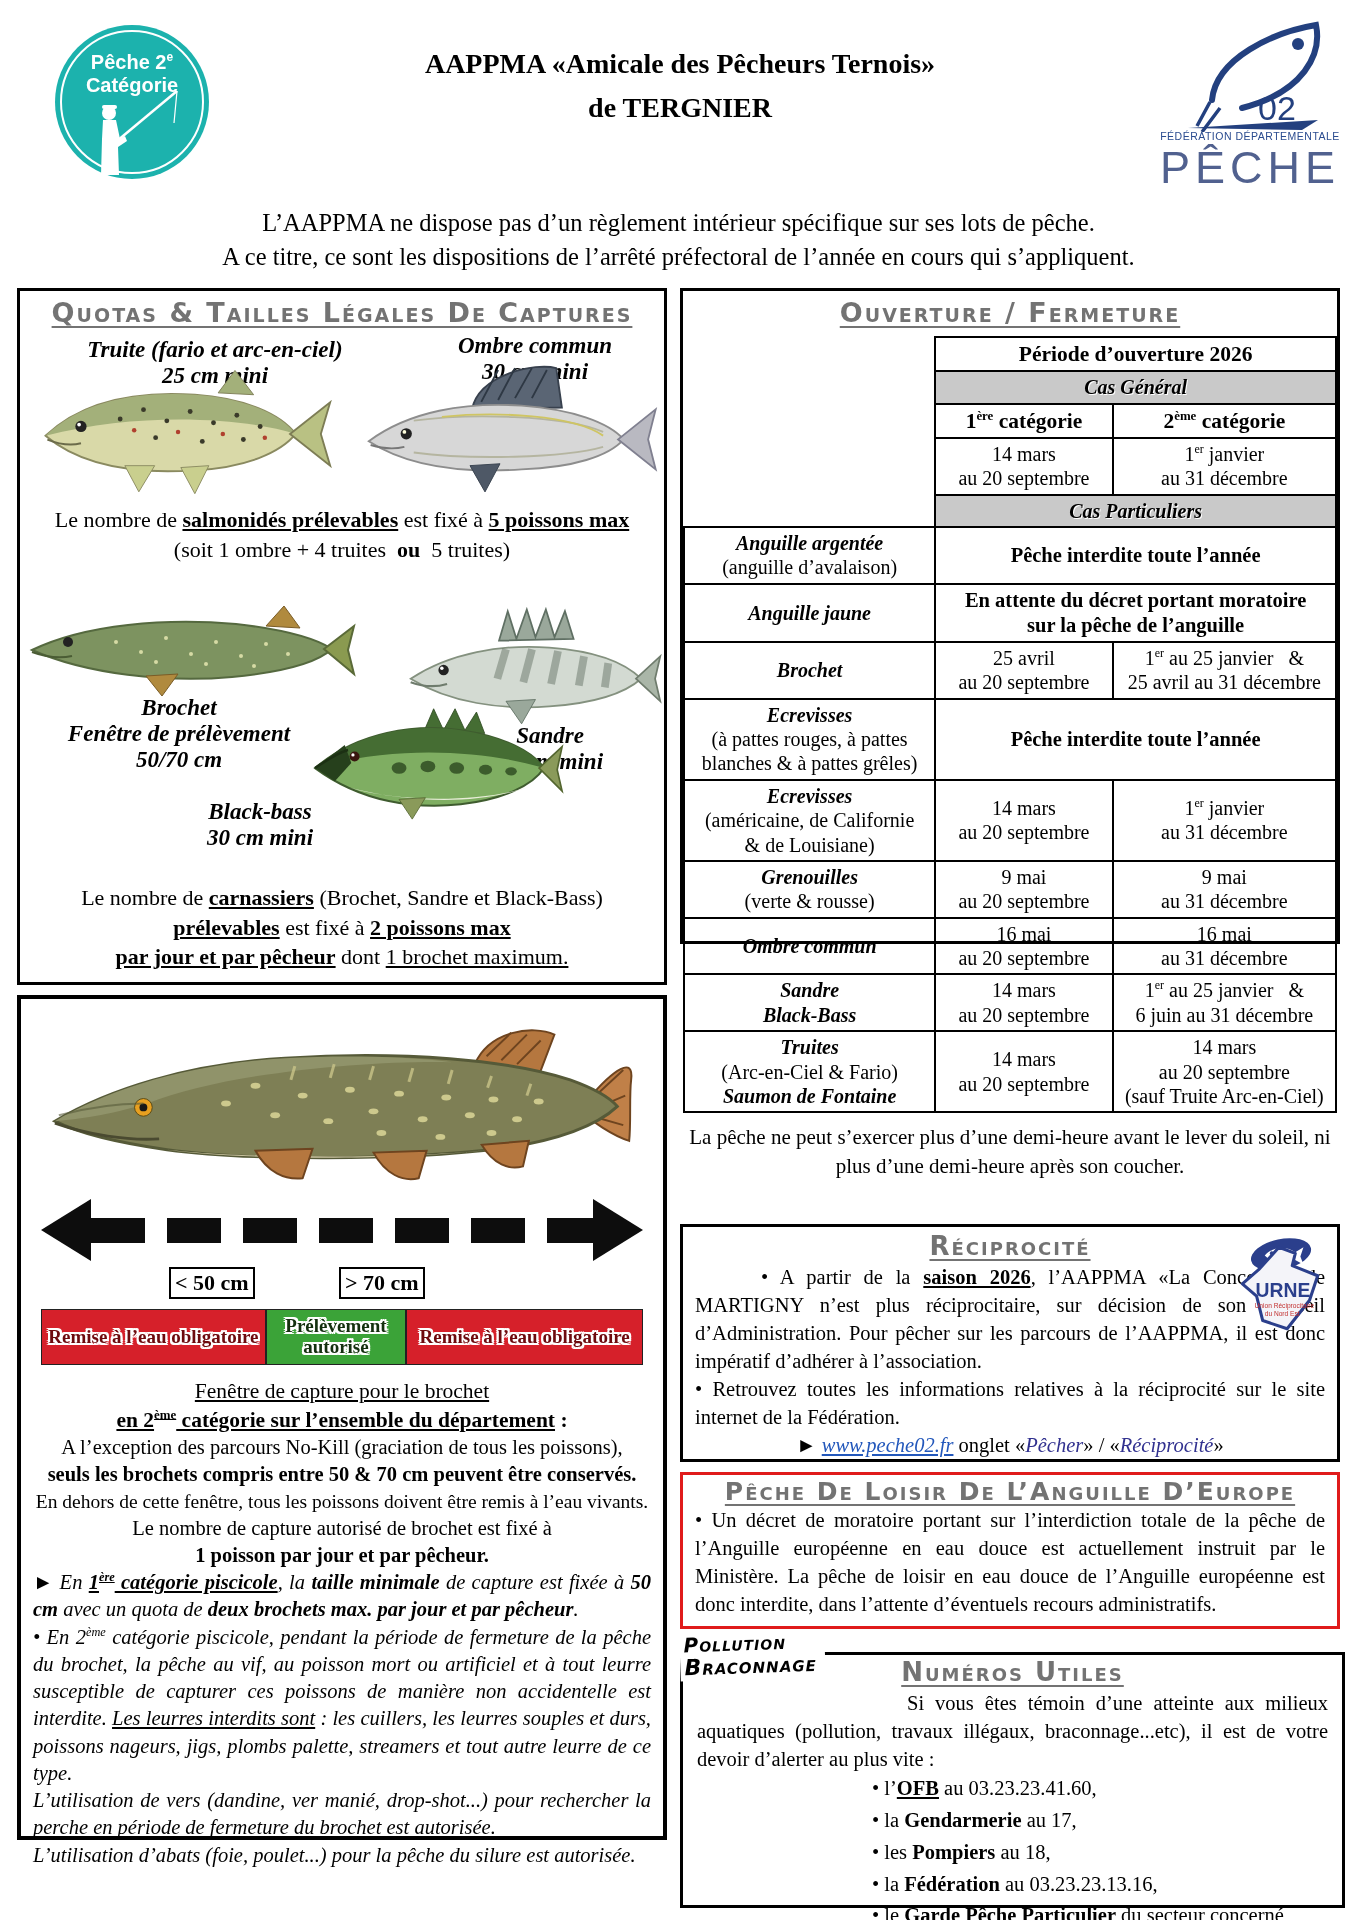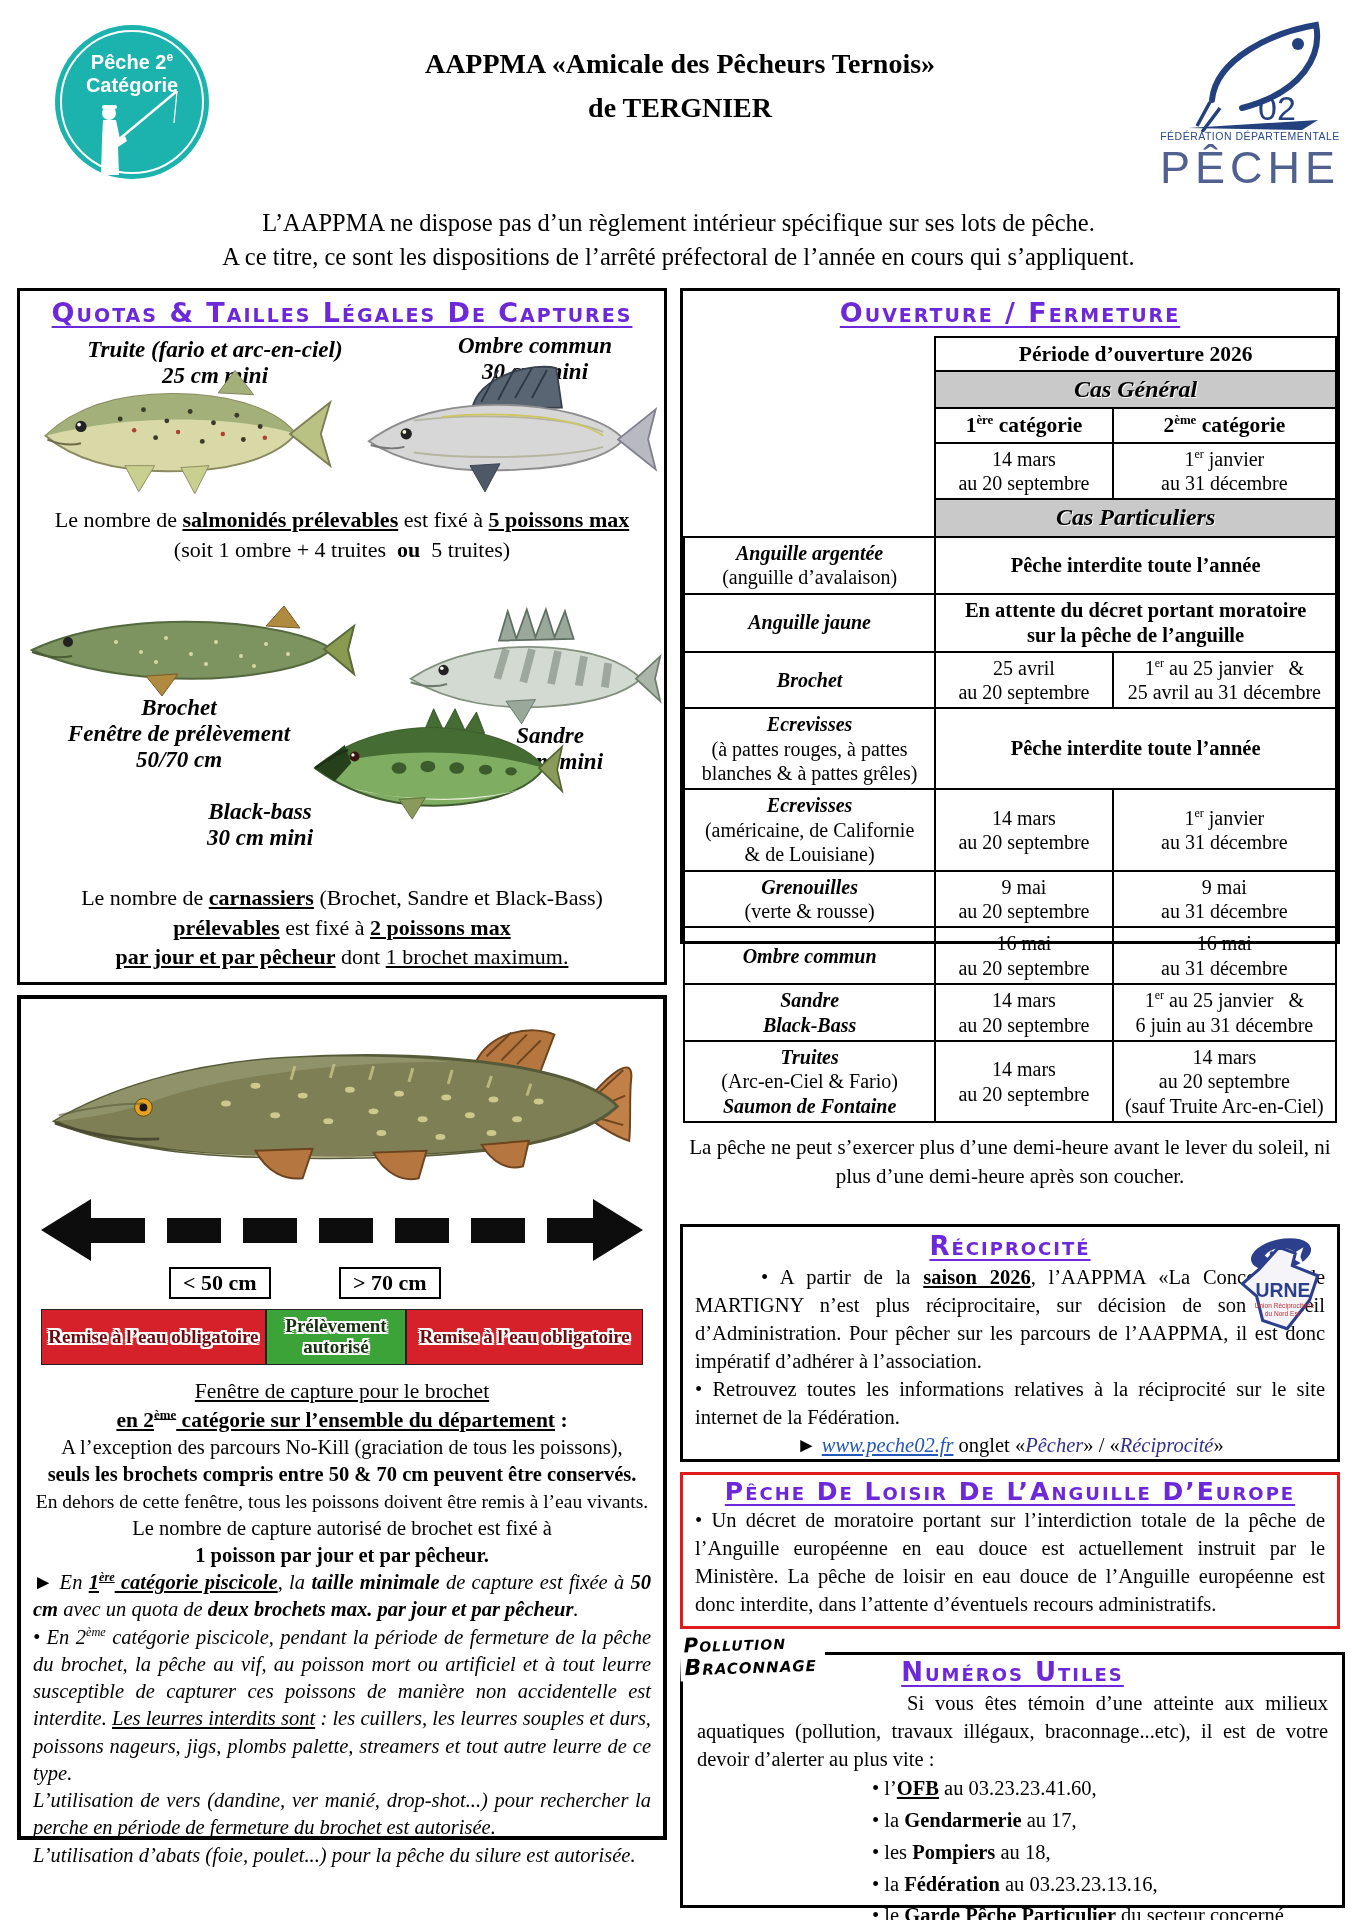--- a/index.html
+++ b/index.html
@@ -2,49 +2,49 @@
 <html><head>
 <meta charset="utf-8">
 <style>
   html,body{margin:0;padding:0;background:#e8e8e8;}
   .page{position:relative;width:1357px;height:1920px;background:#fff;
         font-family:"Liberation Serif",serif;color:#000;overflow:hidden;margin:0 auto;}
   .abs{position:absolute;}
   .box{position:absolute;border:3px solid #000;background:#fff;box-sizing:border-box;}
   .center{text-align:center;}
   .sctitle{font-family:"DejaVu Sans",sans-serif;font-weight:700;font-variant:small-caps;
-           letter-spacing:2px;color:#6d28d9;text-decoration:underline;text-underline-offset:4px;}
+           letter-spacing:2px;color:#737373;text-decoration:underline;text-underline-offset:4px;}
   .halo{text-shadow:-2px -2px 0 #fff,2px -2px 0 #fff,-2px 2px 0 #fff,2px 2px 0 #fff,0 2px 0 #fff,0 -2px 0 #fff,2px 0 0 #fff,-2px 0 0 #fff;}
   .fishlabel{font-weight:700;font-style:italic;font-size:23px;line-height:1.12;text-align:center;}
   
   .badge{position:absolute;left:55px;top:25px;width:154px;height:154px;border-radius:50%;
          background:#1cb2ad;}
   .badge .ring{position:absolute;inset:5px;border:2px solid #fff;border-radius:50%;}
   .badge .btxt{position:absolute;top:26px;left:0;right:0;text-align:center;color:#fff;
                font-family:"Liberation Sans",sans-serif;font-weight:700;font-size:20px;line-height:1.15;}
   .title1{font-size:28px;font-weight:700;}
   .fed{position:absolute;left:1150px;top:14px;width:200px;text-align:center;}
   .fedsmall{font-family:"Liberation Sans",sans-serif;font-size:10.5px;color:#2a4b8f;letter-spacing:.5px;margin-top:-2px;}
   .fedbig{font-family:"Liberation Sans",sans-serif;font-size:45px;color:#51618f;letter-spacing:5px;margin-top:0px;}
   .intro{position:absolute;top:206px;left:60px;width:1237px;text-align:center;font-size:24.5px;line-height:1.38;}
   
   .otable{border-collapse:collapse;width:100%;}
   .otable td{border:2.5px solid #000;text-align:center;padding:3px 4px;font-size:20px;line-height:1.22;}
   .otable td.blank{border:none;}
-  .otable td.gray{background:#c9c9c9;font-weight:700;font-style:italic;font-size:24px;text-shadow:1px 1px 0 #fff;margin-left:28px;}
+  .otable td.gray{background:#c9c9c9;font-weight:700;font-style:italic;font-size:20px;text-shadow:1px 1px 0 #fff;margin-left:28px;}
   .otable td.hperiode,.otable td.hcat{font-weight:700;font-size:21.5px;}
   .otable td.sp{font-size:20px;}
   .otable td.merged{font-size:20.5px;}
   
   .range-arrow{position:absolute;display:flex;align-items:center;}
   .ah{width:0;height:0;border-style:solid;}
   .ah.l{border-width:31px 50px 31px 0;border-color:transparent #0d0d0d transparent transparent;}
   .ah.r{border-width:31px 0 31px 50px;border-color:transparent transparent transparent #0d0d0d;}
   .shaft{flex:1;height:25px;background:repeating-linear-gradient(90deg,#0d0d0d 0 54px,transparent 54px 76px);}
-  .sizebox{position:absolute;border:2.5px solid #000;background:#fff;font-weight:700;font-size:22px;padding:1px 12px;}
+  .sizebox{position:absolute;border:2.5px solid #000;background:#fff;font-weight:700;font-size:22px;padding:1px 4px;}
   .bar{position:absolute;display:flex;height:56px;}
   .bar .cell{display:flex;align-items:center;justify-content:center;font-weight:700;font-size:19px;line-height:1.1;text-align:center;border:1px solid #222;}
   .bar .red{background:#d6202a;color:#6e0a0e;flex:0 0 37%;}
   .bar .red2{flex:1;}
   .bar .green{background:#3ba338;color:#14300f;flex:0 0 23%;}
   .wtext{position:absolute;left:12px;right:12px;font-size:20.5px;line-height:1.33;}
   .wtext .c{text-align:center;}
   .wtext .j{text-align:justify;font-style:italic;}
   
   .rp{font-size:20.5px;line-height:1.37;text-align:justify;}

